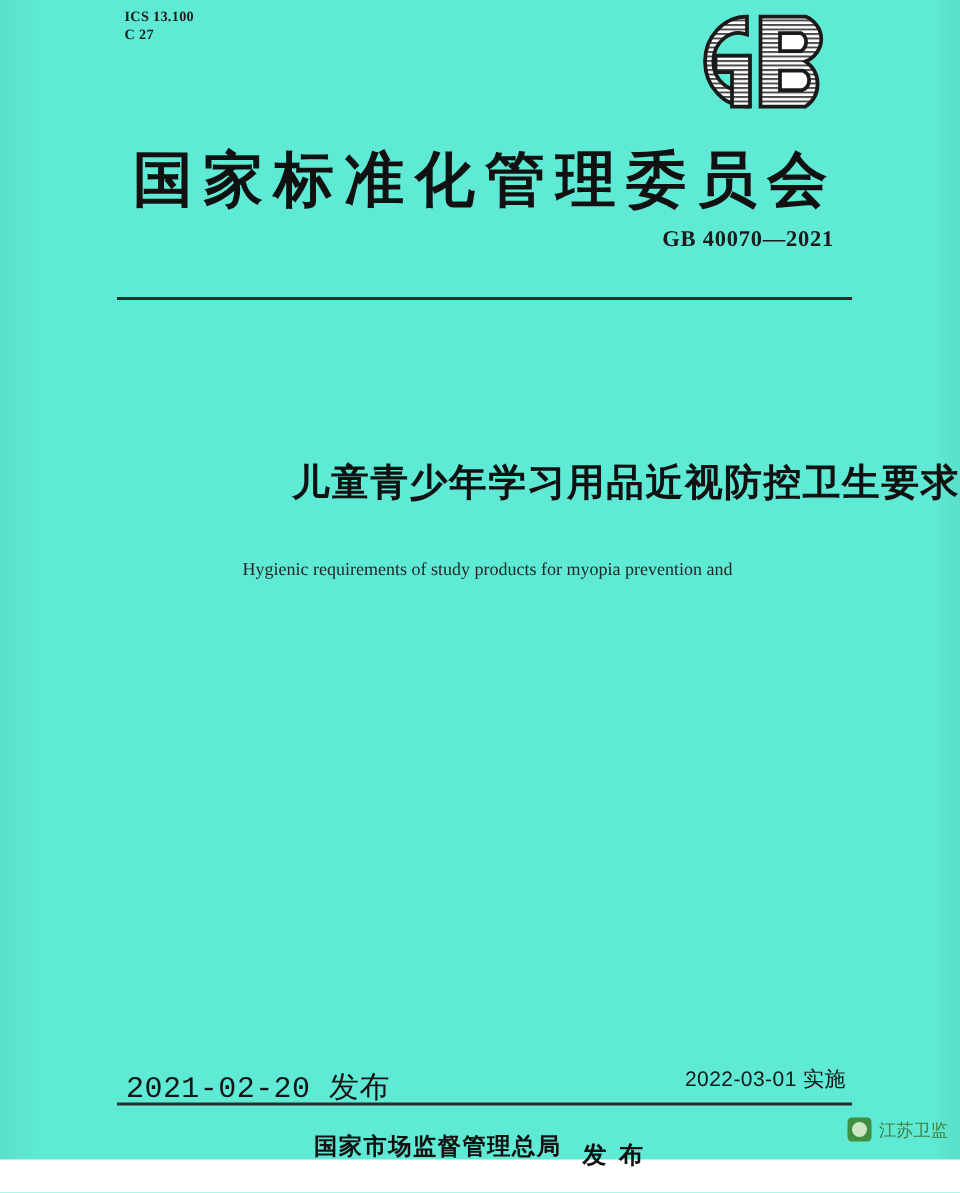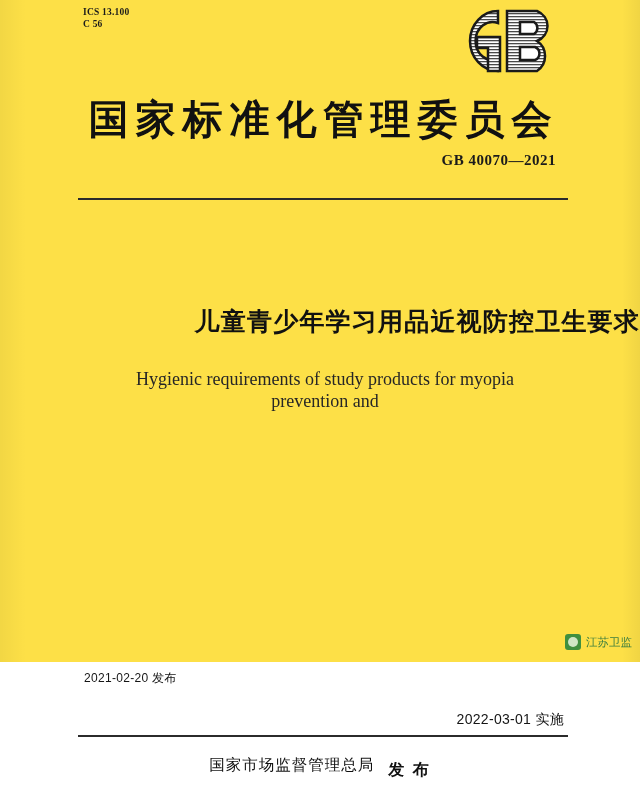--- a/index.html
+++ b/index.html
@@ -9,22 +9,22 @@
   body {
     width: 640px;
     height: 795px;
     background: #ffffff;
     font-family: "Liberation Sans", sans-serif;
     overflow: hidden;
   }
   .page {
     position: relative;
     width: 640px;
-    height: 662px;
-    background: #fde047;
+    height: 773px;
+    background: #5eead4;
     box-sizing: border-box;
   }
 
   
   .ics-block {
     position: absolute;
     left: 83px;
     top: 6px;
     font-family: "Liberation Serif", serif;
     font-weight: bold;
@@ -93,40 +93,40 @@
     letter-spacing: 1.2px;
     color: #111;
   }
   .doc-title-en {
     position: absolute;
     left: 110px;
     right: 100px;
     top: 368px;
     text-align: center;
     font-family: "Liberation Serif", serif;
-    font-size: 18px;
+    font-size: 12px;
     line-height: 22px;
     color: #262626;
   }
 
   
   .rule-bottom {
     position: absolute;
     left: 78px;
     right: 72px;
     top: 735px;
     height: 2px;
     background: #2b2b2b;
   }
   .date-issue {
     position: absolute;
     left: 84px;
-    top: 670px;
-    font-family: Liberation Sans, sans-serif;
-    font-size: 12px;
+    top: 711px;
+    font-family: Liberation Mono, monospace;
+    font-size: 20px;
     color: #151515;
     letter-spacing: 0.3px;
   }
   .date-effective {
     position: absolute;
     right: 76px;
     top: 711px;
     font-family: "Liberation Sans", sans-serif;
     font-size: 14px;
     color: #151515;
@@ -136,21 +136,21 @@
     position: absolute;
     left: 0;
     right: 0;
     top: 748px;
     display: flex;
     justify-content: center;
     align-items: center;
   }
   .issuer-names {
     font-family: "Liberation Sans", sans-serif;
-    font-weight: normal;
+    font-weight: bold;
     font-size: 15.5px;
     line-height: 19px;
     color: #111;
     letter-spacing: 1px;
     text-align: right;
   }
   .issuer-publish {
     font-family: "Liberation Sans", sans-serif;
     font-weight: bold;
     font-size: 16px;
@@ -211,21 +211,21 @@
 </head>
 <body>
 
 <div class="page">
 
   <div class="scan-shade-left"></div>
   <div class="scan-shade-right"></div>
 
   <div class="ics-block">
     <div>ICS 13.100</div>
-    <div>C 56</div>
+    <div>C 27</div>
   </div>
 
   <svg class="gb-logo" viewBox="0 0 244 148" aria-hidden="true">
     <defs>
       <pattern id="hatch" width="6" height="6" patternUnits="userSpaceOnUse" patternTransform="rotate(0)">
         <rect width="6" height="6" fill="#ffffff"></rect>
         <rect width="6" height="2.6" y="0" fill="#4a4a4a"></rect>
       </pattern>
     </defs>
 

